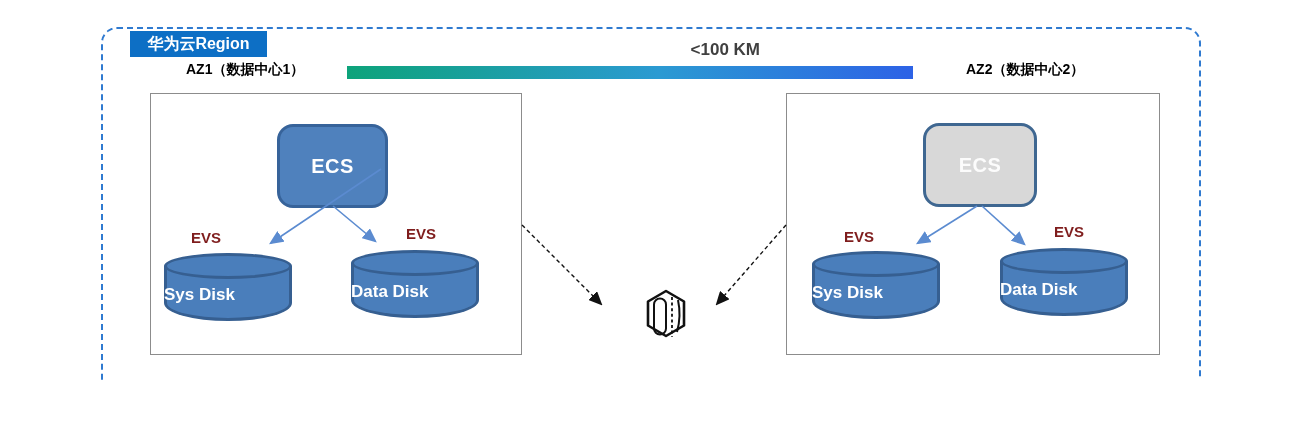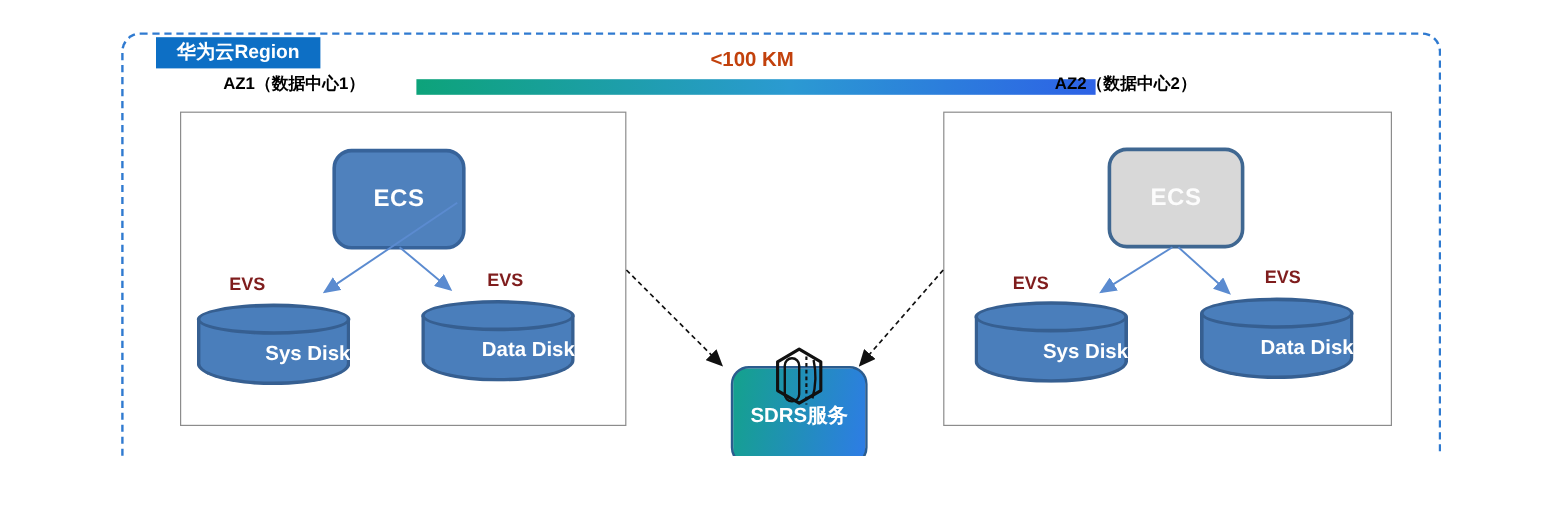--- a/index.html
+++ b/index.html
@@ -10,24 +10,24 @@
   .region-boundary{
     position:absolute;left:101px;top:27px;width:1100px;height:386px;
     border:2px dashed #2f7ad0;border-radius:16px;box-sizing:border-box;z-index:0;
   }
   .region-label{
     position:absolute;left:130px;top:31px;width:137px;height:26px;line-height:26px;
     background:#0d6fc5;color:#ffffff;font-size:16px;font-weight:bold;text-align:center;z-index:4;
   }
   .az-label{position:absolute;font-size:14px;font-weight:bold;color:#000000;white-space:nowrap;z-index:3;}
   .az1-label{left:186px;top:61px;}
-  .az2-label{left:879px;top:61px;}
+  .az2-label{left:966px;top:61px;}
   .distance-label{
-    position:absolute;left:592px;top:40px;width:200px;text-align:left;
-    font-size:17px;font-weight:bold;color:#c2410c;z-index:3;
+    position:absolute;left:560px;top:40px;width:200px;text-align:right;
+    font-size:17px;font-weight:bold;color:#404040;z-index:3;
   }
   .distance-bar{
     position:absolute;left:347px;top:66px;width:566px;height:13px;z-index:2;
     background:linear-gradient(90deg,#0da37a 0%,#2b9ad2 55%,#2d62e6 100%);
   }
   .az-box{
     position:absolute;top:93px;height:262px;background:#ffffff;
     border:1.5px solid #8c8c8c;box-sizing:border-box;z-index:1;
   }
   .az1-box{left:150px;width:372px;}
@@ -52,21 +52,21 @@
   .cyl-body{
     position:absolute;left:0;right:0;top:13px;bottom:0;background:#4a7ebb;
     border:3px solid #365f91;border-top:none;box-sizing:border-box;
     border-radius:0 0 64px 64px / 0 0 18px 18px;
   }
   .cyl-top{
     position:absolute;left:0;right:0;top:0;height:26px;background:#4a7ebb;
     border:3px solid #365f91;border-radius:50%;box-sizing:border-box;
   }
   .cyl-label{
-    position:absolute;left:0;right:0;top:32px;text-align:right;
+    position:absolute;left:0;right:0;top:32px;text-align:left;
     color:#ffffff;font-size:17px;font-weight:bold;
   }
   .sdrs-node{
     position:absolute;left:609px;top:305px;width:114px;height:83px;z-index:2;
     border:2.5px solid #2b5c8e;border-radius:15px;box-sizing:border-box;
     background:linear-gradient(100deg,#14a28c 0%,#2e7ce6 100%);
     display:flex;align-items:center;justify-content:center;
     color:#ffffff;font-size:17px;font-weight:bold;white-space:nowrap;
   }
   .overlay{position:absolute;left:0;top:0;width:1290px;height:435px;z-index:5;pointer-events:none;}
@@ -110,21 +110,20 @@
     <div class="cyl-body"></div>
     <div class="cyl-top"></div>
     <div class="cyl-label">Sys Disk</div>
   </div>
   <div class="cylinder cyl-4">
     <div class="cyl-body"></div>
     <div class="cyl-top"></div>
     <div class="cyl-label">Data Disk</div>
   </div>
 
-  <div class="sdrs-node">SDRS服务</div>
 
   <svg class="overlay" viewBox="0 0 1290 435" xmlns="http://www.w3.org/2000/svg">
     <defs>
       <marker id="mBlue" markerWidth="9" markerHeight="8" refX="7.5" refY="4" orient="auto">
         <path d="M0,0 L9,4 L0,8 Z" fill="#5b8bd0"></path>
       </marker>
       <marker id="mBlack" markerWidth="10" markerHeight="9" refX="8.5" refY="4.5" orient="auto">
         <path d="M0,0 L10,4.5 L0,9 Z" fill="#111111"></path>
       </marker>
     </defs>

